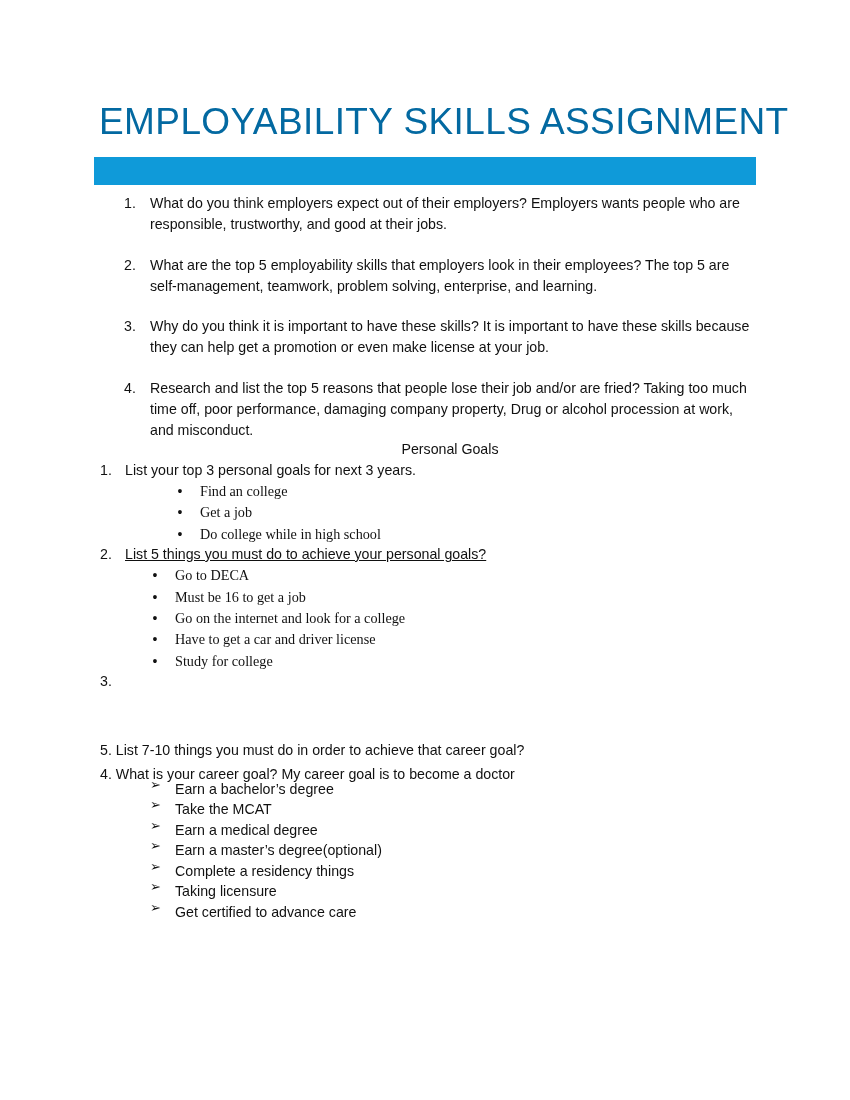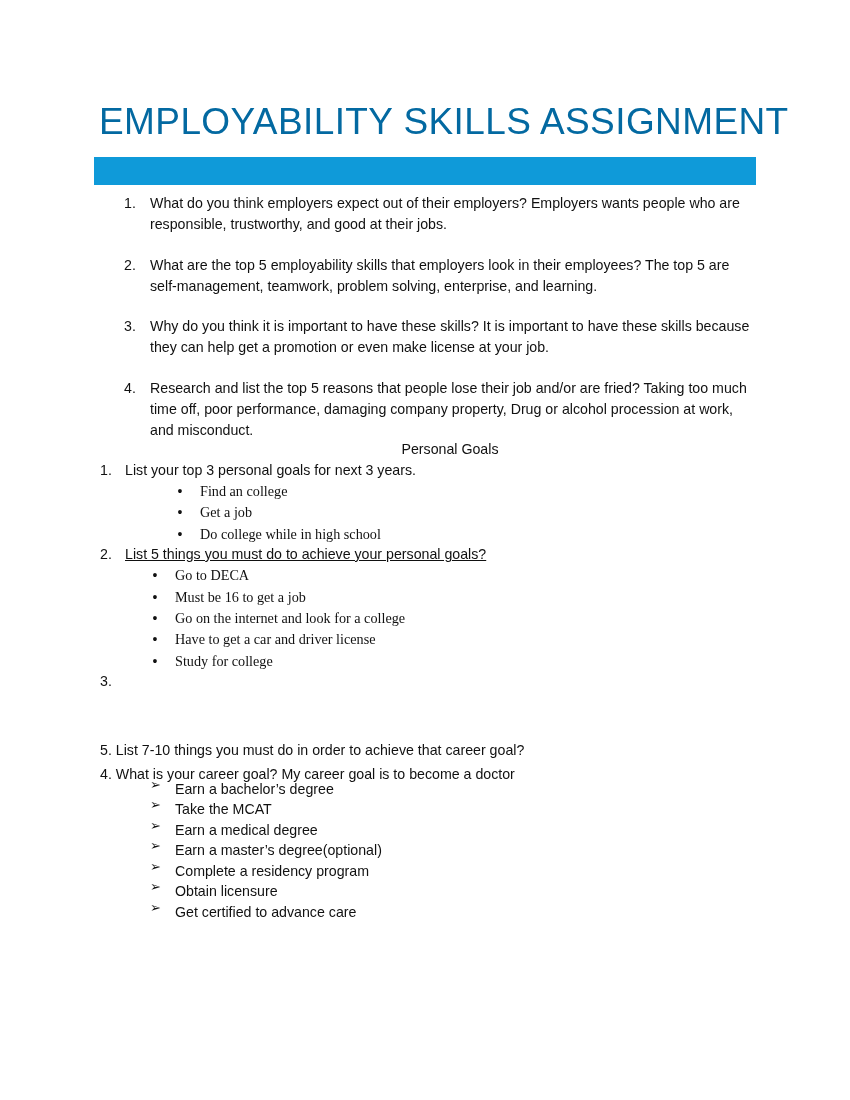--- a/index.html
+++ b/index.html
@@ -198,24 +198,24 @@
   <div class="arrow-row" style="top:816px;">
     <span class="arrow">➢</span>
     <span class="label">Earn a medical degree</span>
   </div>
   <div class="arrow-row" style="top:836px;">
     <span class="arrow">➢</span>
     <span class="label">Earn a master’s degree(optional)</span>
   </div>
   <div class="arrow-row" style="top:857px;">
     <span class="arrow">➢</span>
-    <span class="label">Complete a residency program</span>
+    <span class="label">Complete a residency things</span>
   </div>
   <div class="arrow-row" style="top:877px;">
     <span class="arrow">➢</span>
-    <span class="label">Obtain licensure</span>
+    <span class="label">Taking licensure</span>
   </div>
   <div class="arrow-row" style="top:898px;">
     <span class="arrow">➢</span>
     <span class="label">Get certified to advance care</span>
   </div>
 
 </div>
 
 </body></html>

